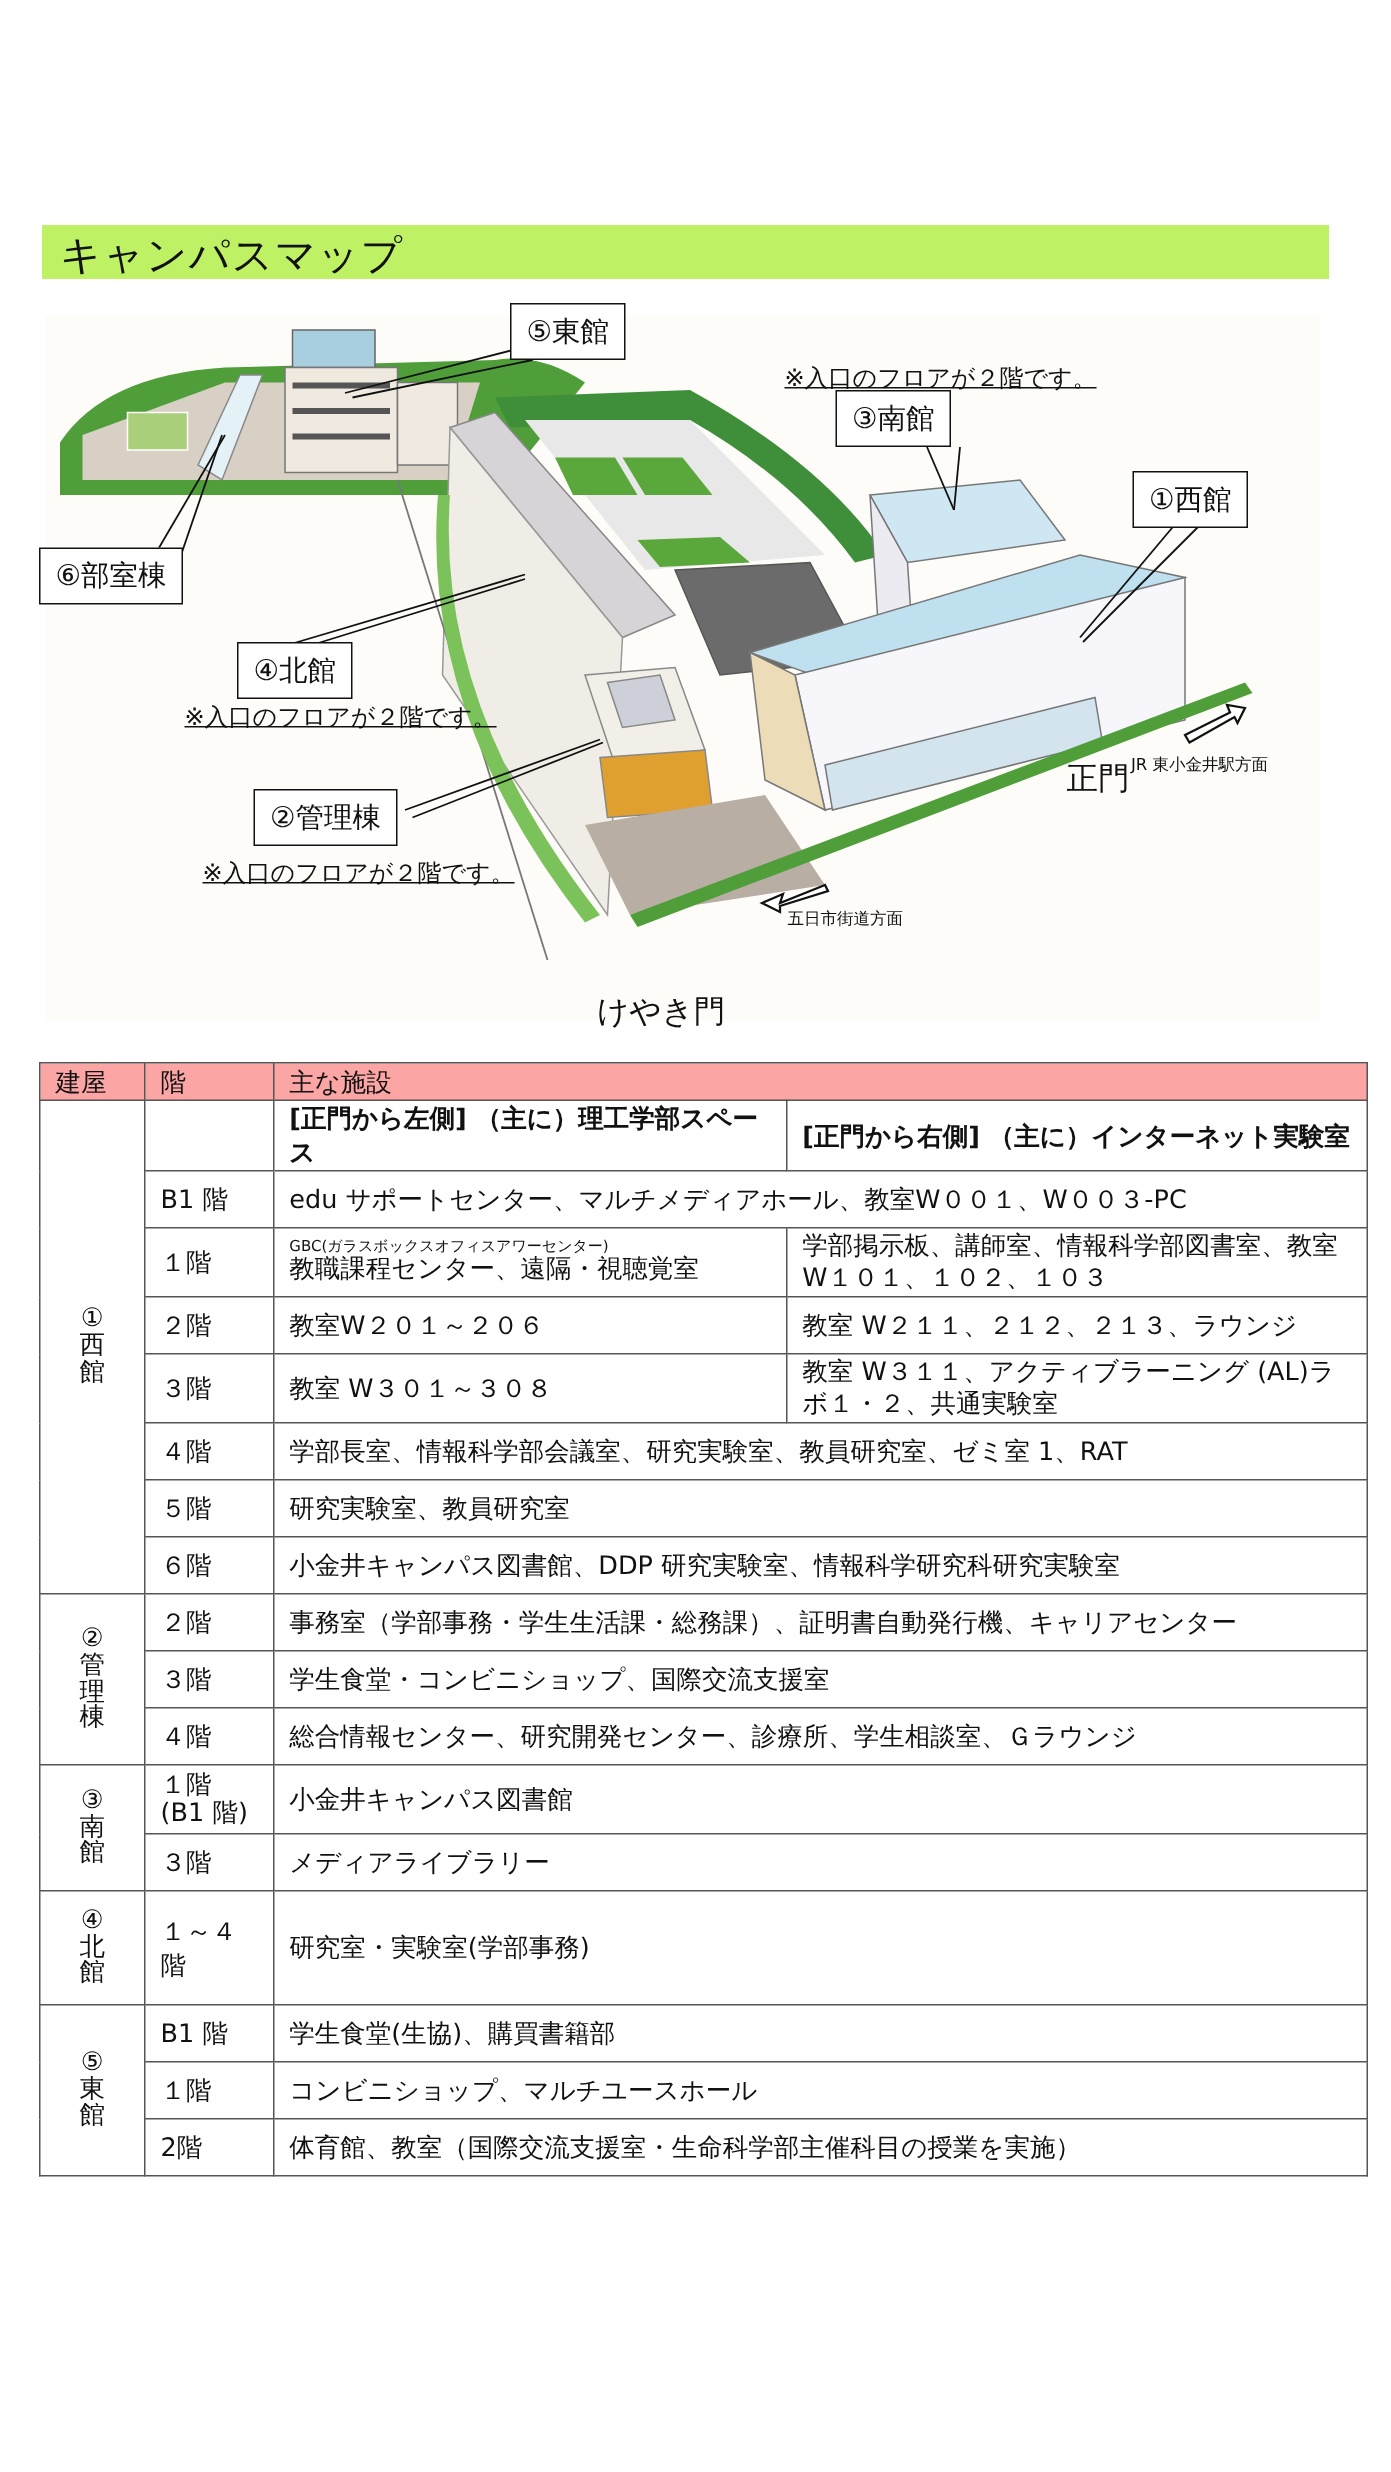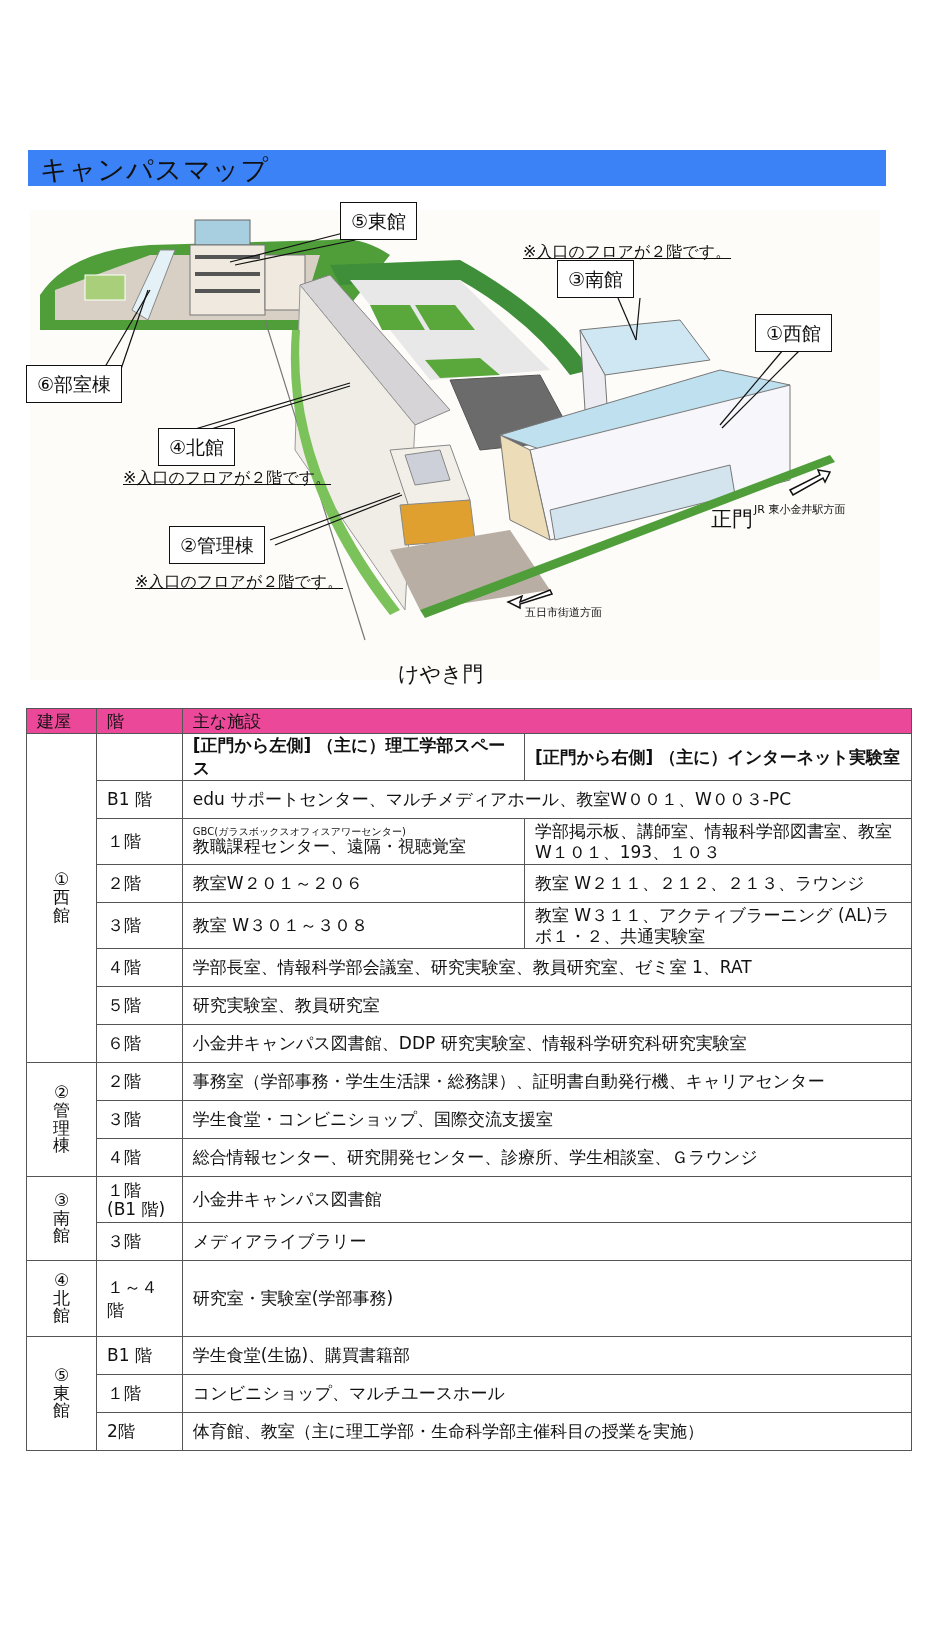--- a/index.html
+++ b/index.html
@@ -1,33 +1,33 @@
 <!DOCTYPE html>
 <html><head>
 <meta charset="utf-8">
 <style>
   html, body { margin: 0; padding: 0; background: #ffffff; }
   body { width: 927px; height: 1648px; position: relative; overflow: hidden;
          font-family: "DejaVu Sans", "Liberation Sans", sans-serif; color: #111; }
   .title-bar { position: absolute; left: 28px; top: 150px; width: 858px; height: 36px;
-               background: #3b82f6; }
+               background: #bef264; }
   .title-bar span { position: absolute; left: 12px; top: 2px; font-size: 27px; letter-spacing: 1px; color: #111; }
 
   .map { position: absolute; left: 30px; top: 210px; width: 850px; height: 470px; }
   .map svg { position: absolute; left: 0; top: 0; }
   .callout { position: absolute; background: #fff; border: 1.5px solid #111; font-size: 19px;
              padding: 0 10px; line-height: 36px; height: 36px; white-space: nowrap; }
   .note { position: absolute; font-size: 16px; white-space: nowrap; text-decoration: underline; }
   .gate { position: absolute; font-size: 21px; white-space: nowrap; }
   .dir { position: absolute; font-size: 11px; white-space: nowrap; }
 
   table.fac { position: absolute; left: 26px; top: 708px; width: 886px; border-collapse: collapse;
               font-size: 17px; table-layout: fixed; }
   table.fac td { border: 1.3px solid #555; padding: 0 10px; vertical-align: middle; }
-  table.fac tr.hdr td { background: #ec4899; height: 24px; padding-top: 0; padding-bottom: 0; }
+  table.fac tr.hdr td { background: #fca5a5; height: 24px; padding-top: 0; padding-bottom: 0; }
   .bld { text-align: center; padding: 0 !important; line-height: 1.05; }
   .bld span { display: inline-block; width: 18px; word-break: break-all; font-size: 17px; }
   .bold { font-weight: bold; }
   .small { font-size: 10px; }
 </style>
 </head>
 <body>
 
 <div class="title-bar">
   <span>キャンパスマップ</span>
@@ -137,21 +137,21 @@
   <tr style="height:38px">
     <td>B1 階</td>
     <td colspan="2">edu サポートセンター、マルチメディアホール、教室W００１、W００３-PC</td>
   </tr>
   <tr style="height:46px">
     <td>１階</td>
     <td style="line-height:1.15">
           <div class="small">GBC(ガラスボックスオフィスアワーセンター)</div>
           <div>教職課程センター、遠隔・視聴覚室</div>
         </td>
-    <td style="line-height:1.2">学部掲示板、講師室、情報科学部図書室、教室 W１０１、193、１０３</td>
+    <td style="line-height:1.2">学部掲示板、講師室、情報科学部図書室、教室 W１０１、１０２、１０３</td>
   </tr>
   <tr style="height:38px">
     <td>２階</td>
     <td>教室W２０１～２０６</td>
     <td>教室 W２１１、２１２、２１３、ラウンジ</td>
   </tr>
   <tr style="height:46px">
     <td>３階</td>
     <td>教室 W３０１～３０８</td>
     <td style="line-height:1.2">教室 W３１１、アクティブラーニング (AL)ラボ１・２、共通実験室</td>
@@ -203,16 +203,16 @@
     <td class="bld" rowspan="3"><span>⑤東館</span></td>
     <td>B1 階</td>
     <td colspan="2">学生食堂(生協)、購買書籍部</td>
   </tr>
   <tr style="height:38px">
     <td>１階</td>
     <td colspan="2">コンビニショップ、マルチユースホール</td>
   </tr>
   <tr style="height:38px">
     <td>2階</td>
-    <td colspan="2">体育館、教室（主に理工学部・生命科学部主催科目の授業を実施）</td>
+    <td colspan="2">体育館、教室（国際交流支援室・生命科学部主催科目の授業を実施）</td>
   </tr>
 </tbody>
   </table>
 
 </body></html>

